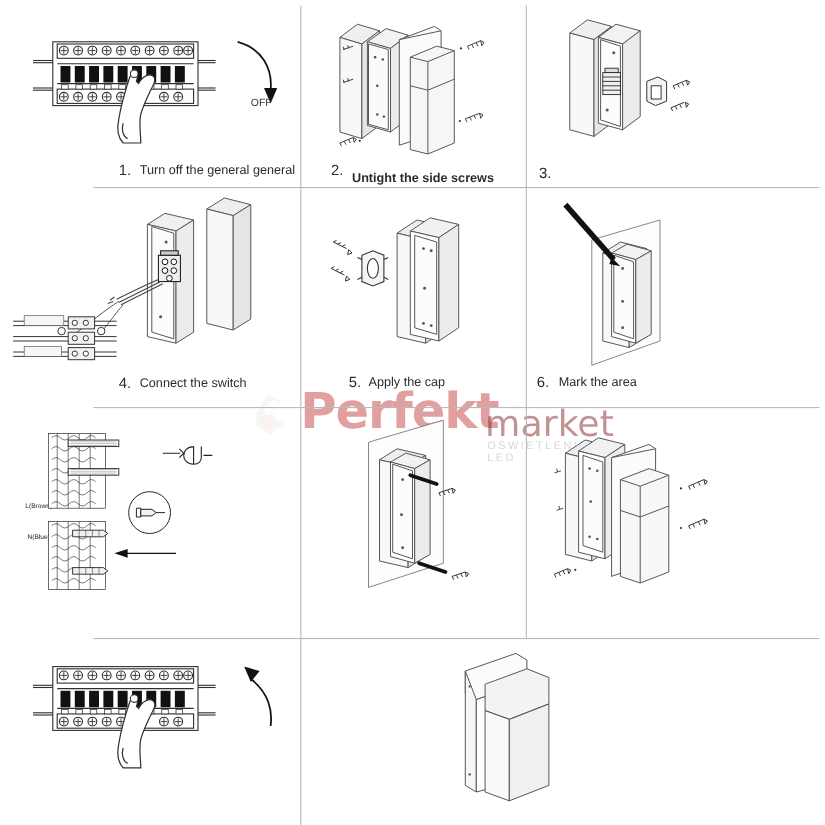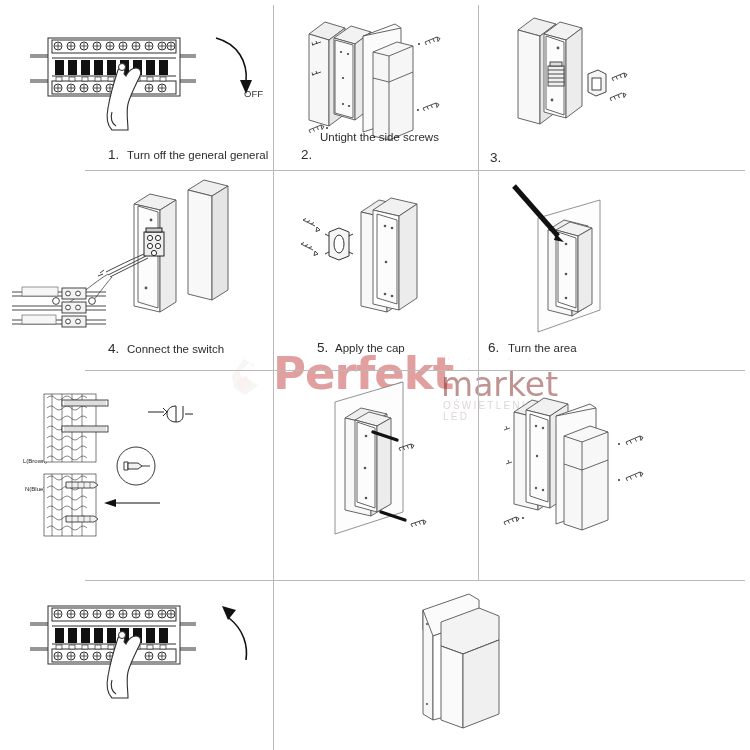--- a/index.html
+++ b/index.html
@@ -210,21 +210,21 @@
                  C132 68 128 72 126 76 L124 74 C126 70 124 66 120 67 Z"></path>
         <path d="M112 112 C110 118 112 124 116 126"></path>
       </g>
       <circle cx="122" cy="67" r="3.5" fill="#fff" stroke="#2f2f2f" stroke-width="1"></circle>
 
       <g stroke="#111" fill="none" stroke-width="1.6">
         <path d="M216 38 C238 44 248 62 246 82"></path>
       </g>
       <path d="M246 94 l-6 -14 l12 0 z" fill="#111"></path>
     </svg>
-    <div class="lbl" style="left:244px; top:88px;text-align:right;">OFF</div>
+    <div class="lbl" style="left:228px; top:88px;text-align:right;">OFF</div>
     <div class="cap-num" style="left:108px; top:147px;">1.</div>
     <div class="caption" style="left:127px; top:149px;">Turn off the general general</div>
   </div>
 
   <div class="panel" style="left:273px; top:0; width:205px; height:170px;">
     <svg class="art" width="205" height="140" viewBox="0 0 205 140">
       <g stroke="#555" fill="#fff" stroke-width=".9">
 
         <path d="M36 34 L52 22 L72 28 L56 40 Z" fill="#efefef"></path>
         <path d="M36 34 L56 40 L56 126 L36 120 Z" fill="#f7f7f7"></path>
@@ -261,21 +261,21 @@
         <path d="M48 42 l-9 3 M43 41 l1 3 M39 42.5 l1 3"></path>
         <path d="M48 72 l-9 3 M43 71 l1 3 M39 72.5 l1 3"></path>
       </g>
       <g fill="#333">
         <circle cx="146" cy="44" r="1"></circle>
           <circle cx="145" cy="110" r="1"></circle>
           <circle cx="54" cy="128" r="1"></circle>
       </g>
     </svg>
     <div class="cap-num" style="left:28px; top:147px;">2.</div>
-    <div class="caption" style="left:47px; top:131px;">Untight the side screws</div>
+    <div class="caption" style="left:47px; top:156px;font-weight:bold;">Untight the side screws</div>
   </div>
 
   <div class="panel" style="left:478px; top:0; width:272px; height:170px;">
     <svg class="art" width="272" height="140" viewBox="0 0 272 140">
       <g stroke="#555" fill="#fff" stroke-width=".9">
         <path d="M40 30 L56 18 L78 24 L62 36 Z" fill="#efefef"></path>
         <path d="M40 30 L62 36 L62 124 L40 118 Z" fill="#f8f8f8"></path>
         <path d="M62 36 L78 24 L78 112 L62 124 Z" fill="#e6e6e6"></path>
         <path d="M66 34 L82 22 L104 28 L88 40 Z" fill="#f2f2f2"></path>
         <path d="M66 34 L88 40 L88 118 L66 112 Z" fill="#fff"></path>
@@ -430,21 +430,21 @@
           <circle cx="88" cy="104" r="1.3"></circle>
           <circle cx="88" cy="128" r="1.3"></circle>
       </g>
 
       <g>
         <path d="M36 16 L80 66" stroke="#111" stroke-width="5" stroke-linecap="butt"></path>
         <path d="M78 64 L86 72 L76 70 Z" fill="#111"></path>
       </g>
     </svg>
     <div class="cap-num" style="left:10px; top:170px;">6.</div>
-    <div class="caption" style="left:30px; top:172px;">Turn the area</div>
+    <div class="caption" style="left:30px; top:172px;">Mark the area</div>
   </div>
 
   <div class="panel" style="left:0; top:370px; width:273px; height:210px;">
     <svg class="art" width="273" height="170" viewBox="0 0 273 170">
 
       <g stroke="#222" fill="#fff" stroke-width=".6">
         <rect x="44" y="24" width="52" height="68" fill="#fff"></rect>
         <g stroke="#222" stroke-width=".55" fill="none">
           <path d="M47 28 q4 -4 8 0 q4 4 8 0 q4 -4 8 0 q4 4 8 0 q4 -4 8 0"></path>
           <path d="M47 38 q4 -4 8 0 q4 4 8 0 q4 -4 8 0 q4 4 8 0 q4 -4 8 0"></path>

